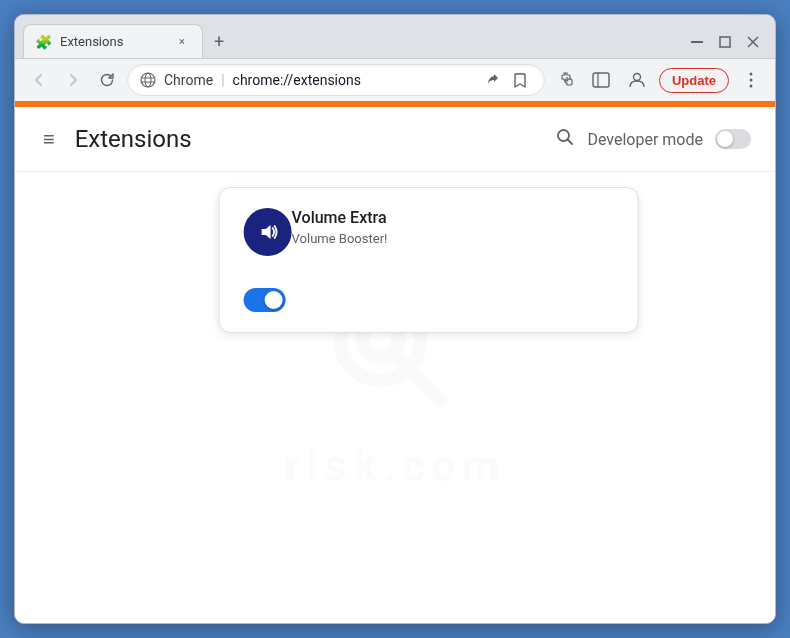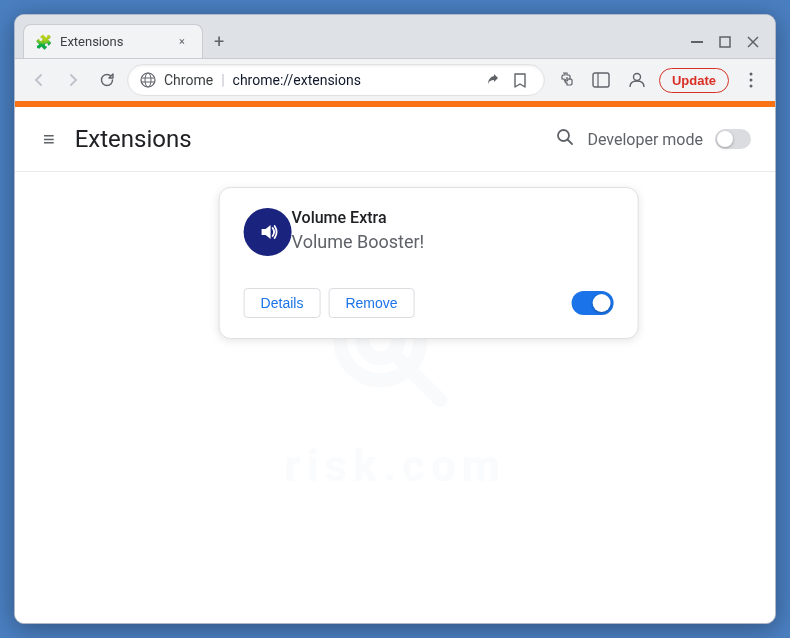--- a/index.html
+++ b/index.html
@@ -322,21 +322,21 @@
       display: flex;
       flex-direction: column;
       gap: 4px;
     }
     .ext-name {
       font-size: 16px;
       font-weight: 500;
       color: #202124;
     }
     .ext-desc {
-      font-size: 18px;
+      font-size: 13px;
       color: #5f6368;
     }
     .ext-card-bottom {
       display: flex;
       align-items: center;
       justify-content: space-between;
     }
     .ext-buttons {
       display: flex;
       gap: 8px;
@@ -517,22 +517,18 @@
               <path d="M19 10 Q22 14 19 18" fill="none" stroke="white" stroke-width="1.8" stroke-linecap="round"></path>
               <path d="M21 8 Q25 14 21 20" fill="none" stroke="white" stroke-width="1.8" stroke-linecap="round"></path>
             </svg>
           </div>
           <div class="ext-info">
             <span class="ext-name">Volume Extra</span>
             <span class="ext-desc">Volume Booster!</span>
           </div>
         </div>
         <div class="ext-card-bottom">
-          <div class="ext-buttons">
-            <button class="ext-btn">Details</button>
-            <button class="ext-btn">Remove</button>
-          </div>
           <div class="toggle-on"></div>
         </div>
       </div>
     </div>
   </div>
 </div>
 
 </body></html>

